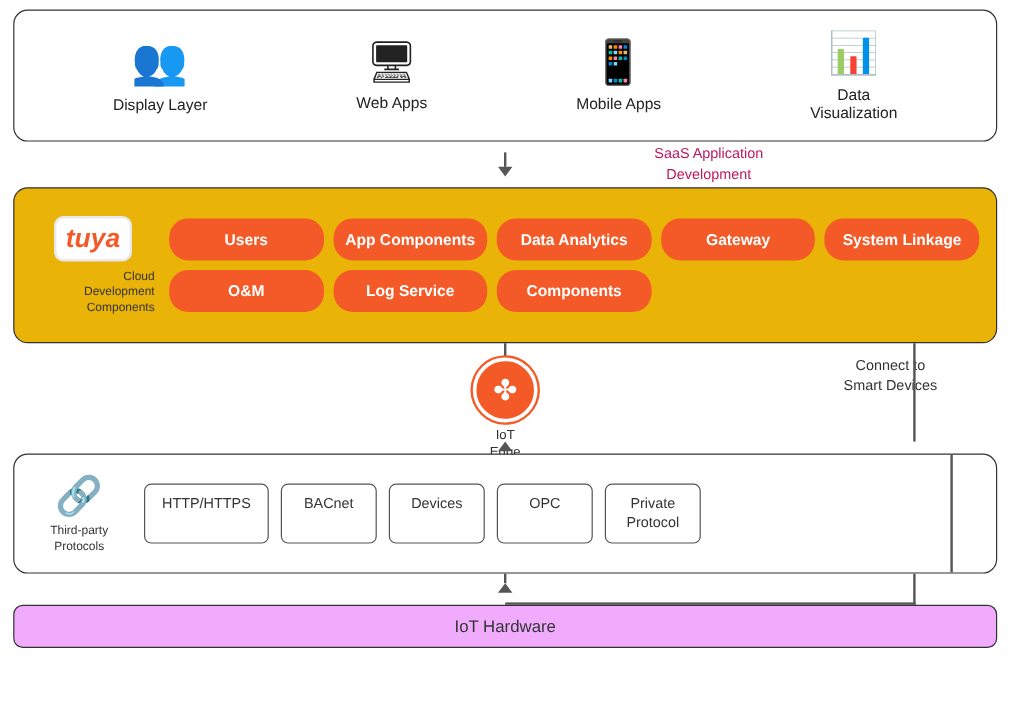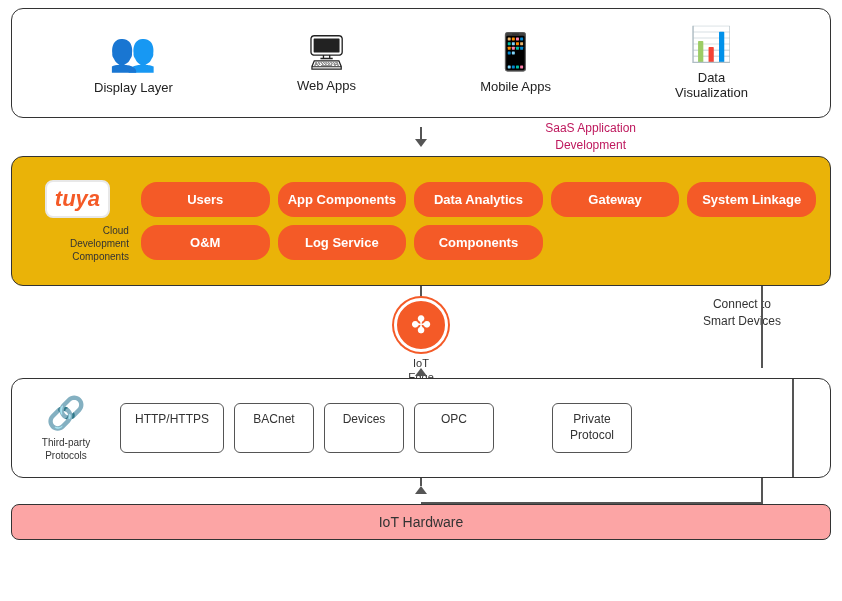--- a/index.html
+++ b/index.html
@@ -147,21 +147,21 @@
     }
 
     
     .iot-hardware {
       border: 1.5px solid #333;
       border-radius: 8px;
       padding: 8px 14px;
       text-align: center;
       font-size: 14px;
       color: #333;
-      background: #fca5a5;
+      background: #f0abfc;
       height: 36px;
       display: flex;
       align-items: center;
       justify-content: center;
     }
 
     
     .arrow-container {
       display: flex;
       flex-direction: column;
@@ -259,21 +259,21 @@
     <div class="protocol-layer">
       <div class="protocol-brand">
         <span class="chain-icon">🔗</span>
         <span class="protocol-label">Third-party<br>Protocols</span>
       </div>
       <div class="protocol-items">
         <div class="proto-box">HTTP/HTTPS</div>
         <div class="proto-box">BACnet</div>
         <div class="proto-box">Devices</div>
         <div class="proto-box">OPC</div>
-        <div class="proto-box" style="line-height:1.3;margin-left:48px;">Private<br>Protocol</div>
+        <div class="proto-box" style="line-height:1.3;">Private<br>Protocol</div>
       </div>
 
       <div style="position:absolute; right:36px; top:0; width:2px; height:100%; background:#555;"></div>
     </div>
   </div>
 
   <div style="display:flex; flex-direction:column; align-items:center; height:26px; position:relative;">
     <div class="line-v" style="height:8px;"></div>
     <div class="arrowhead-up"></div>
 

